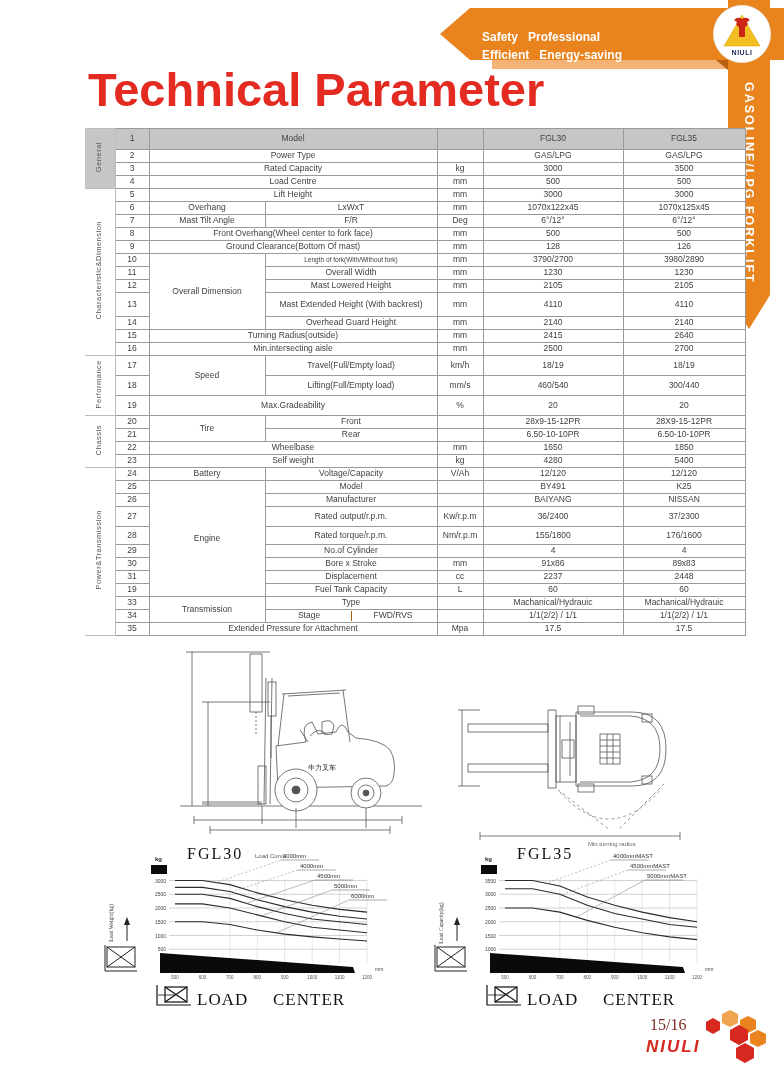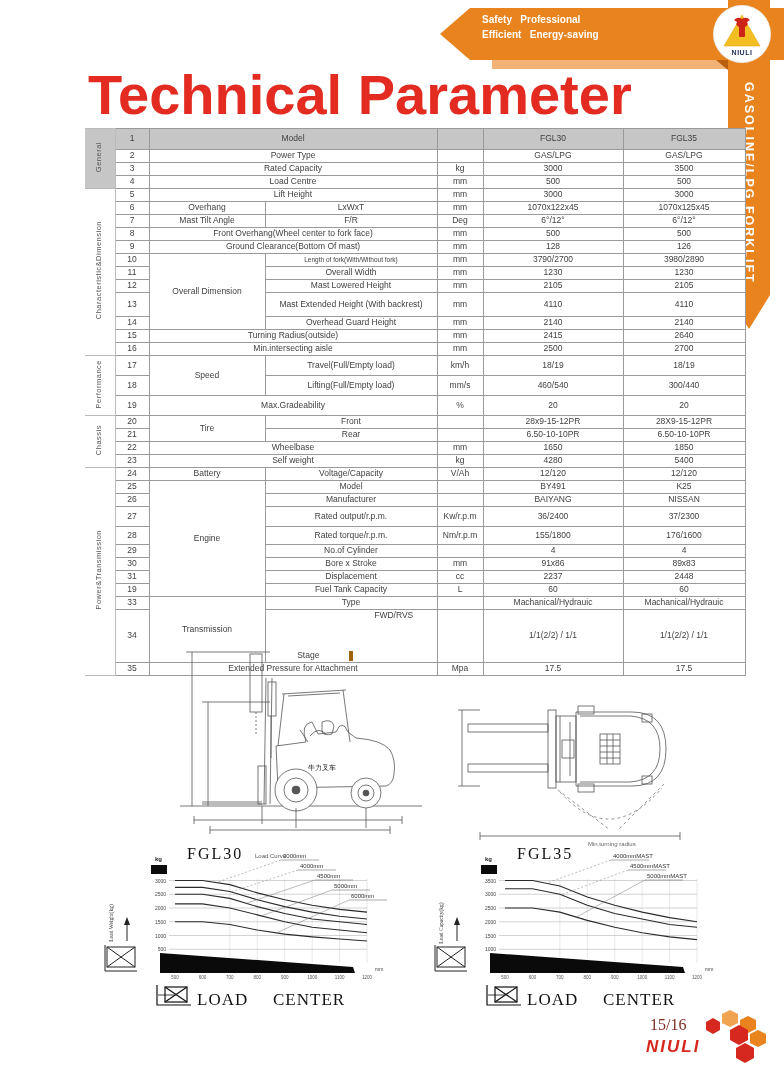--- a/index.html
+++ b/index.html
@@ -13,42 +13,42 @@
         border-left-color:#E8831D;border-right-color:#E8831D;width:0;height:0;
         border-left:21px solid transparent;border-right:21px solid transparent;border-top:34px solid #E8831D;}
   .ribbon-text{position:absolute;left:50%;top:82px;transform:translateX(-50%);
         writing-mode:vertical-rl;color:#fff;font-weight:bold;font-size:12.5px;letter-spacing:2px;white-space:nowrap;}
   .banner{position:absolute;left:470px;top:8px;width:314px;height:52px;background:#E8831D;}
   .banner-tip{position:absolute;left:440px;top:8px;width:0;height:0;
         border-top:26px solid transparent;border-bottom:26px solid transparent;border-right:30px solid #E8831D;}
   .banner-strip{position:absolute;left:492px;top:60px;width:236px;height:9px;background:#f3b276;}
   .banner-fold{position:absolute;left:716px;top:60px;width:0;height:0;
         border-top:10px solid #b95f10;border-left:12px solid transparent;}
-  .banner-text{position:absolute;left:482px;top:12px;width:230px;color:#fff;font-weight:bold;
-        font-size:10px;line-height:1.5;white-space:pre;}
+  .banner-text{position:absolute;left:482px;top:28px;width:230px;color:#fff;font-weight:bold;
+        font-size:12px;line-height:1.5;white-space:pre;}
   .logo-circle{position:absolute;left:714px;top:6px;width:56px;height:56px;border-radius:50%;
         background:#fff;box-shadow:0 0 0 1px #eee;}
   .logo-circle svg{position:absolute;left:0;top:0;}
 
   
-  .page-title{position:absolute;left:88px;top:62px;font-size:56px;font-weight:bold;color:#E32B21;letter-spacing:0;}
+  .page-title{position:absolute;left:88px;top:62px;font-size:47px;font-weight:bold;color:#E32B21;letter-spacing:0;}
 
   
   #spec-table{position:absolute;left:85px;top:128px;border-collapse:collapse;table-layout:fixed;width:660px;}
   #spec-table td{border:1px solid #9a9a9a;font-size:8.5px;line-height:1.15;text-align:center;
         padding:1px 2px;vertical-align:middle;color:#3f3f3f;background:#fff;}
   #spec-table tr.hdr td{background:#c6c6c6;height:18px;}
   #spec-table td.gcell{border:1px solid #bbb;border-left:none;background:#fff;}
   #spec-table .vtext{writing-mode:vertical-rl;transform:rotate(180deg);font-size:7.5px;color:#555;
         letter-spacing:.5px;display:inline-block;max-height:150px;}
   #spec-table td.xs{font-size:6.5px;}
   #spec-table tr{height:13px;}
   .splitwrap{display:flex;width:100%;}
   .splitwrap span{flex:1;}
-  .splitwrap span:first-child{border-right:4px solid #a16207;margin-top:40px;}
+  .splitwrap span:first-child{border-right:1px solid #a16207;}
 
   
   .diagram,.chart{position:absolute;}
   text{font-family:"Liberation Sans",sans-serif;}
   .serif{font-family:"Liberation Serif",serif;}
 
   
   .footer-page{position:absolute;left:650px;top:1016px;font-size:16px;color:#7d2e22;font-family:"Liberation Serif",serif;}
   .footer-brand{position:absolute;left:646px;top:1037px;font-size:17px;font-weight:bold;font-style:italic;
         color:#D6281E;letter-spacing:2px;}

